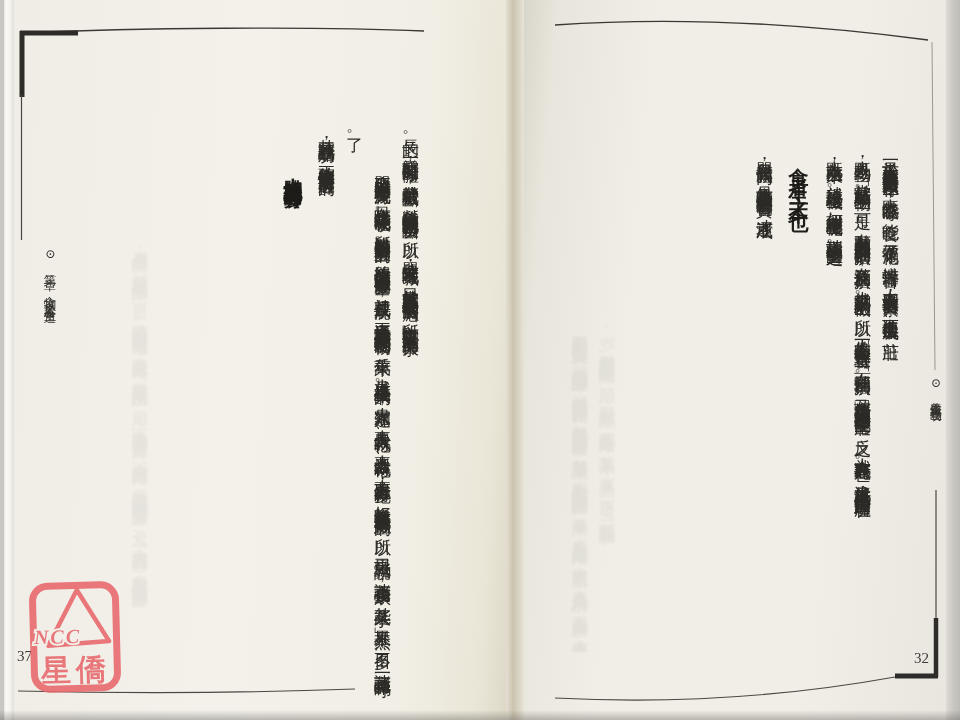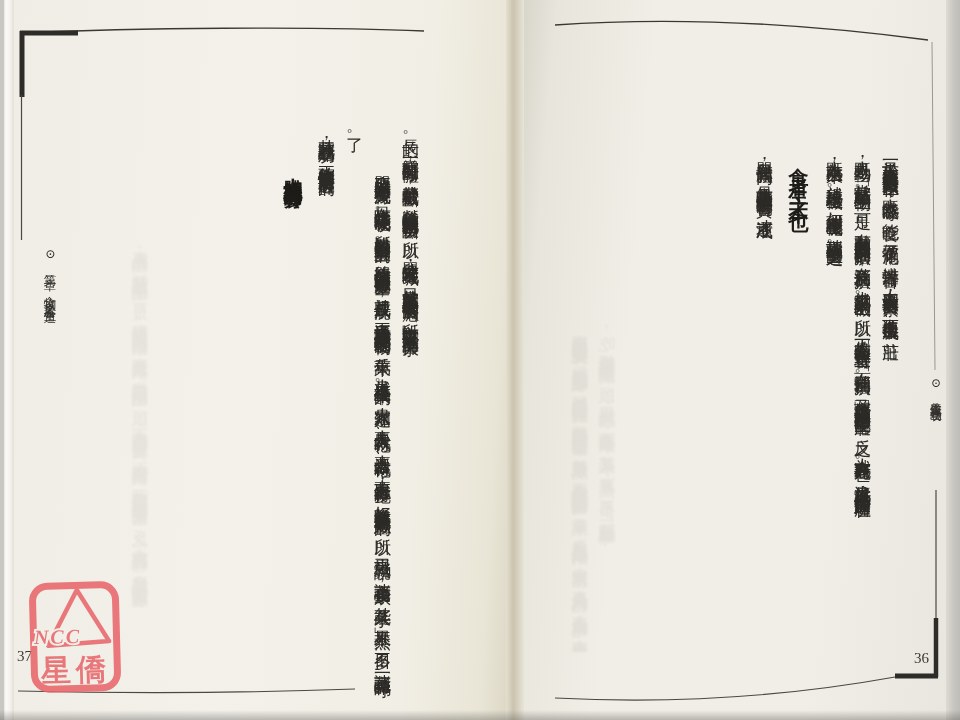--- a/index.html
+++ b/index.html
@@ -111,18 +111,18 @@
     <div class="running-head rh-right">⊙養生道與養生功</div>
 
     <div class="vtext body-right">
       <p class="indent">於是人一生下來就有這四大自然要素賴以生存，人既然能呼吸，能吃食，便有了消化、排泄等器官，去享受這四大自然要素，進而使生命成長、茁壯。</p>
       <p class="indent">人既是動物，當然就是能「動」的生物。可是，有動就有內在的消耗以及外在的磨損；有消耗及磨損，也就會剝削了人的生機。所以，人的生命是一面在「孕育培養」，一面在「消耗磨損」。「孕育培養」能夠勝過「消耗磨損」即能生長茁壯，反之，人就會衰老而死亡。這也就是人能否自然存活於世的道理所在！</p>
       <p class="indent">人既為求生而來，就得設法培養生機。如何才能培養生機呢？端賴正確健全的養生之道。</p>
       <h3 class="heading-right">食者生之本也</h3>
       <p class="indent">嬰兒在母親體內，是靠著臍帶吸收母體中的營養物質，才逐漸成</p>
     </div>
 
-    <div class="pagenum pn-right">36</div>
+    <div class="pagenum pn-right">32</div>
   </div>
 
   <div class="edge-right"></div>
   <div class="bottom-shade"></div>
 </div>
 
 </body></html>

